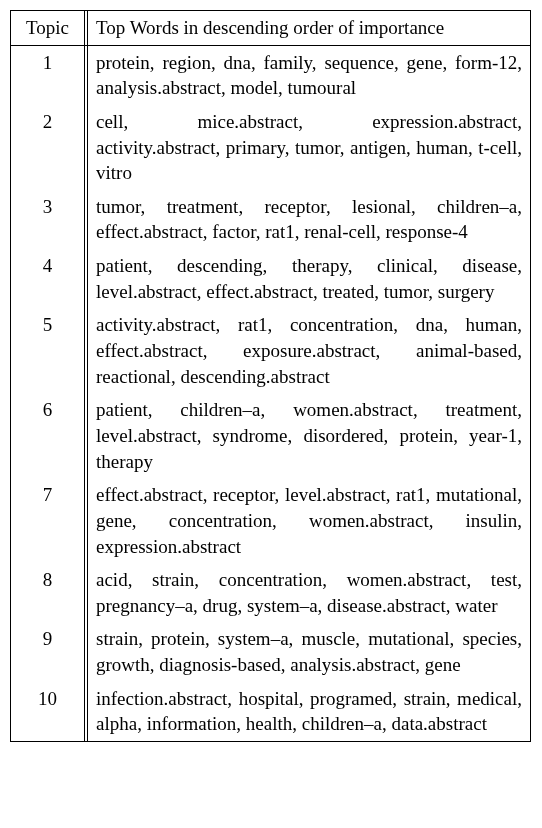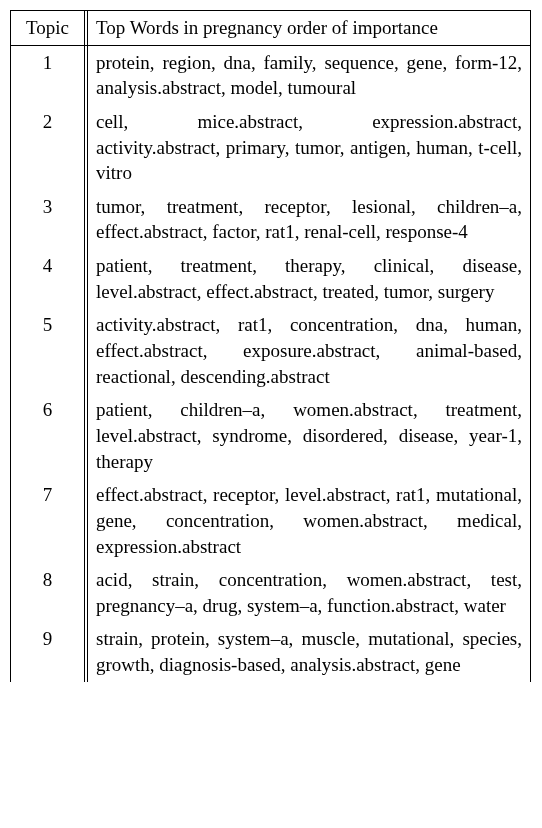--- a/index.html
+++ b/index.html
@@ -54,62 +54,67 @@
 <table>
   <colgroup>
     <col class="topic-col">
     <col class="sep-col">
     <col class="words-col">
   </colgroup>
   <tbody>
       <tr>
     <th class="outer-l top-b hdr-b topic-num">Topic</th>
     <th class="sep top-b hdr-b"></th>
-    <th class="outer-r top-b hdr-b justify">Top Words in pregnancy order of importance</th>
+    <th class="outer-r top-b hdr-b justify">Top Words in descending order of importance</th>
   </tr>
 
   <tr>
     <td class="outer-l topic-num">1</td>
     <td class="sep"></td>
     <td class="outer-r justify">protein, region, dna, family, sequence, gene, form-12, analysis.abstract, model, tumoural</td>
   </tr>
   <tr>
     <td class="outer-l topic-num">2</td>
     <td class="sep"></td>
     <td class="outer-r justify">cell, mice.abstract, expression.abstract, activity.abstract, primary, tumor, antigen, human, t-cell, vitro</td>
   </tr>
   <tr>
     <td class="outer-l topic-num">3</td>
     <td class="sep"></td>
     <td class="outer-r justify">tumor, treatment, receptor, lesional, children–a, effect.abstract, factor, rat1, renal-cell, response-4</td>
   </tr>
   <tr>
     <td class="outer-l topic-num">4</td>
     <td class="sep"></td>
-    <td class="outer-r justify">patient, treatment, therapy, clinical, disease, level.abstract, effect.abstract, treated, tumor, surgery</td>
+    <td class="outer-r justify">patient, descending, therapy, clinical, disease, level.abstract, effect.abstract, treated, tumor, surgery</td>
   </tr>
   <tr>
     <td class="outer-l topic-num">5</td>
     <td class="sep"></td>
     <td class="outer-r justify">activity.abstract, rat1, concentration, dna, human, effect.abstract, exposure.abstract, animal-based, reactional, descending.abstract</td>
   </tr>
   <tr>
     <td class="outer-l topic-num">6</td>
     <td class="sep"></td>
-    <td class="outer-r justify">patient, children–a, women.abstract, treatment, level.abstract, syndrome, disordered, disease, year-1, therapy</td>
+    <td class="outer-r justify">patient, children–a, women.abstract, treatment, level.abstract, syndrome, disordered, protein, year-1, therapy</td>
   </tr>
   <tr>
     <td class="outer-l topic-num">7</td>
     <td class="sep"></td>
-    <td class="outer-r justify">effect.abstract, receptor, level.abstract, rat1, mutational, gene, concentration, women.abstract, medical, expression.abstract</td>
+    <td class="outer-r justify">effect.abstract, receptor, level.abstract, rat1, mutational, gene, concentration, women.abstract, insulin, expression.abstract</td>
   </tr>
   <tr>
     <td class="outer-l topic-num">8</td>
     <td class="sep"></td>
-    <td class="outer-r justify">acid, strain, concentration, women.abstract, test, pregnancy–a, drug, system–a, function.abstract, water</td>
+    <td class="outer-r justify">acid, strain, concentration, women.abstract, test, pregnancy–a, drug, system–a, disease.abstract, water</td>
   </tr>
   <tr>
     <td class="outer-l topic-num">9</td>
     <td class="sep"></td>
     <td class="outer-r justify">strain, protein, system–a, muscle, mutational, species, growth, diagnosis-based, analysis.abstract, gene</td>
   </tr>
+  <tr>
+    <td class="outer-l bot-b topic-num">10</td>
+    <td class="sep bot-b"></td>
+    <td class="outer-r bot-b justify">infection.abstract, hospital, programed, strain, medical, alpha, information, health, children–a, data.abstract</td>
+  </tr>
 </tbody>
   </table>
 
 </body></html>

